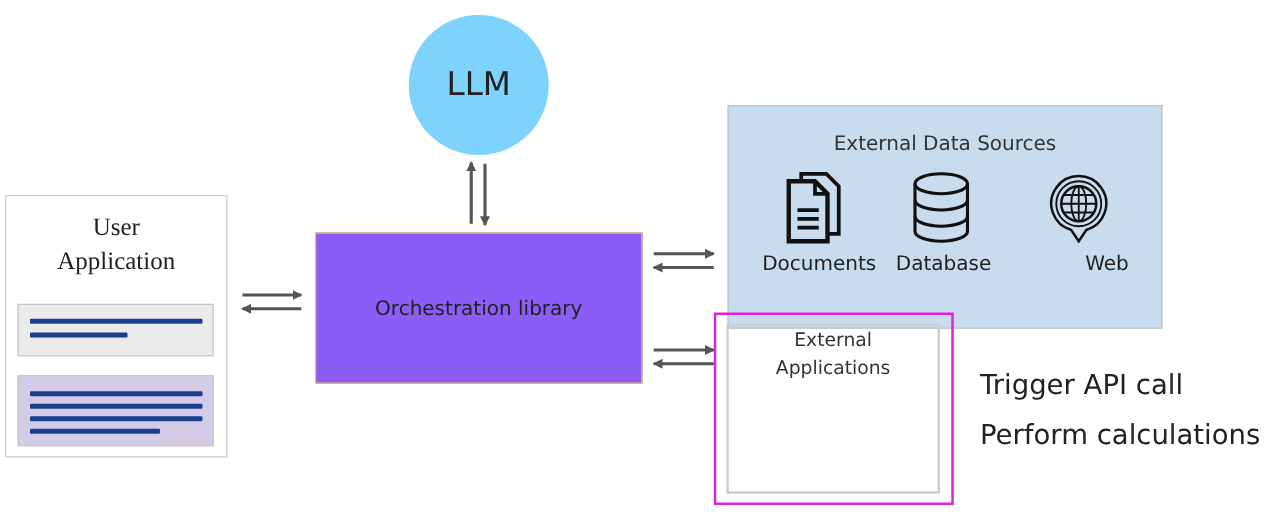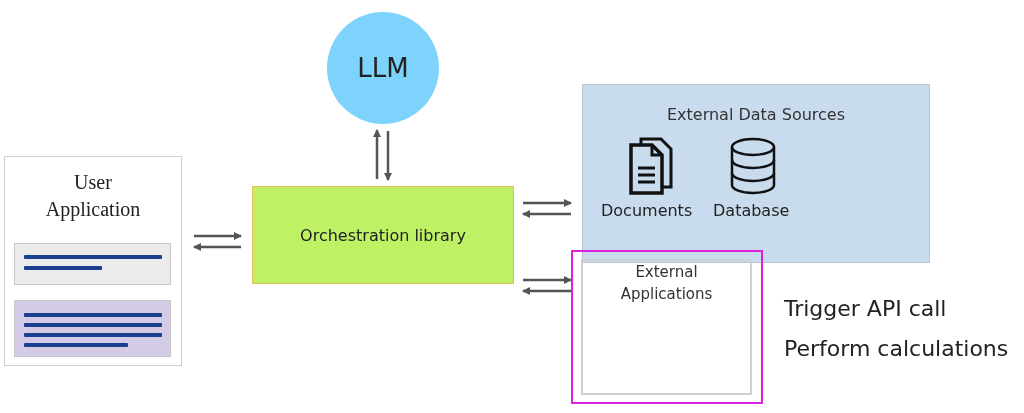--- a/index.html
+++ b/index.html
@@ -26,35 +26,35 @@
 
   
   #llm {
     left: 327px; top: 12px; width: 112px; height: 112px; border-radius: 50%;
     background: #7dd3fc; display: flex; align-items: center; justify-content: center;
     font-family: "DejaVu Sans", sans-serif; font-size: 26px; color: #222;
   }
 
   
   #orch {
-    left: 252px; top: 186px; width: 262px; height: 98px; box-sizing: border-box;
-    background: #bef264; border: 1px solid #e6be55;
+    left: 252px; top: 186px; width: 262px; height: 121px; box-sizing: border-box;
+    background: #8b5cf6; border: 1px solid #e6be55;
     display: flex; align-items: center; justify-content: center;
     font-size: 16px; color: #222;
   }
 
   
   #ext-data {
     left: 582px; top: 84px; width: 348px; height: 179px; box-sizing: border-box;
     background: #c8dcee; border: 1px solid #b9c4cf;
   }
   #ext-data .title {
     position: absolute; left: 0; right: 0; top: 20px; text-align: center; font-size: 16px; color: #333;
   }
-  .src { position: absolute; top: 50px; text-align: left; }
+  .src { position: absolute; top: 50px; text-align: right; }
   .src svg { display: block; margin: 0 auto; }
   .src .lbl { font-size: 16px; color: #222; margin-top: 4px; white-space: nowrap; }
 
   
   #ext-apps-outer {
     left: 571px; top: 250px; width: 192px; height: 154px; box-sizing: border-box;
     border: 2px solid #dd22dd;
   }
   #ext-apps {
     position: absolute; left: 8px; top: 7px; width: 171px; height: 136px; box-sizing: border-box;
@@ -110,20 +110,33 @@
   <div class="src" style="left:130px;width:80px">
     <svg width="50" height="62" viewBox="0 0 50 62">
       <ellipse cx="25" cy="12" rx="21" ry="8" fill="none" stroke="#111" stroke-width="2.5"></ellipse>
       <path d="M4 12 V50 A21 8 0 0 0 46 50 V12" fill="none" stroke="#111" stroke-width="2.5"></path>
       <path d="M4 25 A21 8 0 0 0 46 25" fill="none" stroke="#111" stroke-width="2.5"></path>
       <path d="M4 38 A21 8 0 0 0 46 38" fill="none" stroke="#111" stroke-width="2.5"></path>
     </svg>
     <div class="lbl">Database</div>
   </div>
 
+  <div class="src" style="left:240px;width:80px">
+    <svg width="50" height="62" viewBox="0 0 50 62">
+      <path d="M25 58 L19 49 A22 22 0 1 1 31 49 Z" fill="none" stroke="#111" stroke-width="2"></path>
+      <circle cx="25" cy="28" r="18" fill="none" stroke="#111" stroke-width="1.5"></circle>
+      <circle cx="25" cy="28" r="14" fill="none" stroke="#111" stroke-width="2"></circle>
+      <ellipse cx="25" cy="28" rx="6" ry="14" fill="none" stroke="#111" stroke-width="1.5"></ellipse>
+      <line x1="25" y1="14" x2="25" y2="42" stroke="#111" stroke-width="1.5"></line>
+      <line x1="11" y1="28" x2="39" y2="28" stroke="#111" stroke-width="1.5"></line>
+      <line x1="13" y1="21" x2="37" y2="21" stroke="#111" stroke-width="1.5"></line>
+      <line x1="13" y1="35" x2="37" y2="35" stroke="#111" stroke-width="1.5"></line>
+    </svg>
+    <div class="lbl">Web</div>
+  </div>
 </div>
 
 <div id="ext-apps-outer" class="abs">
   <div id="ext-apps">
     <div>
       <div>External</div>
       <div>Applications</div>
     </div>
   </div>
 </div>

